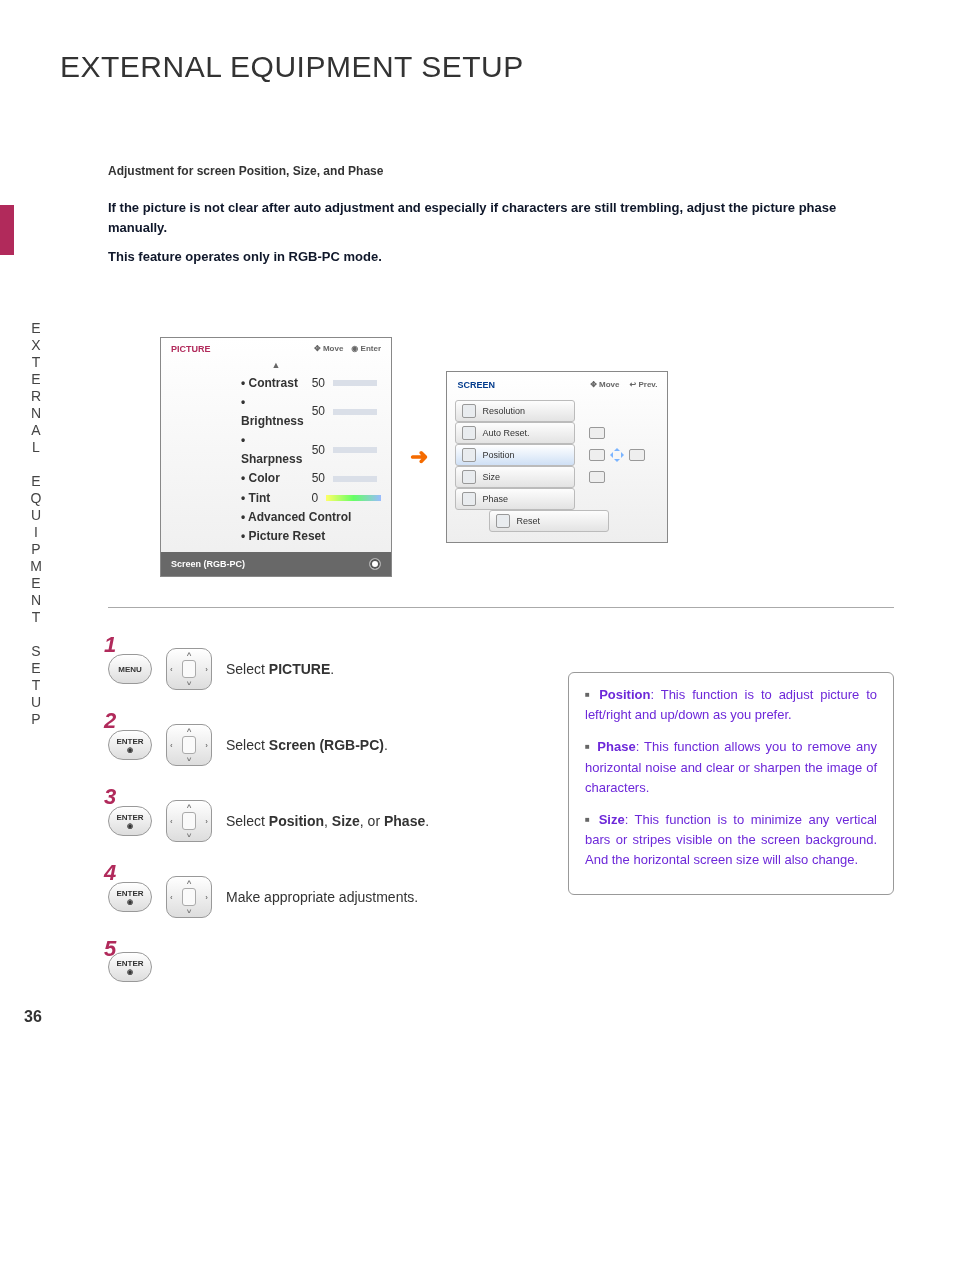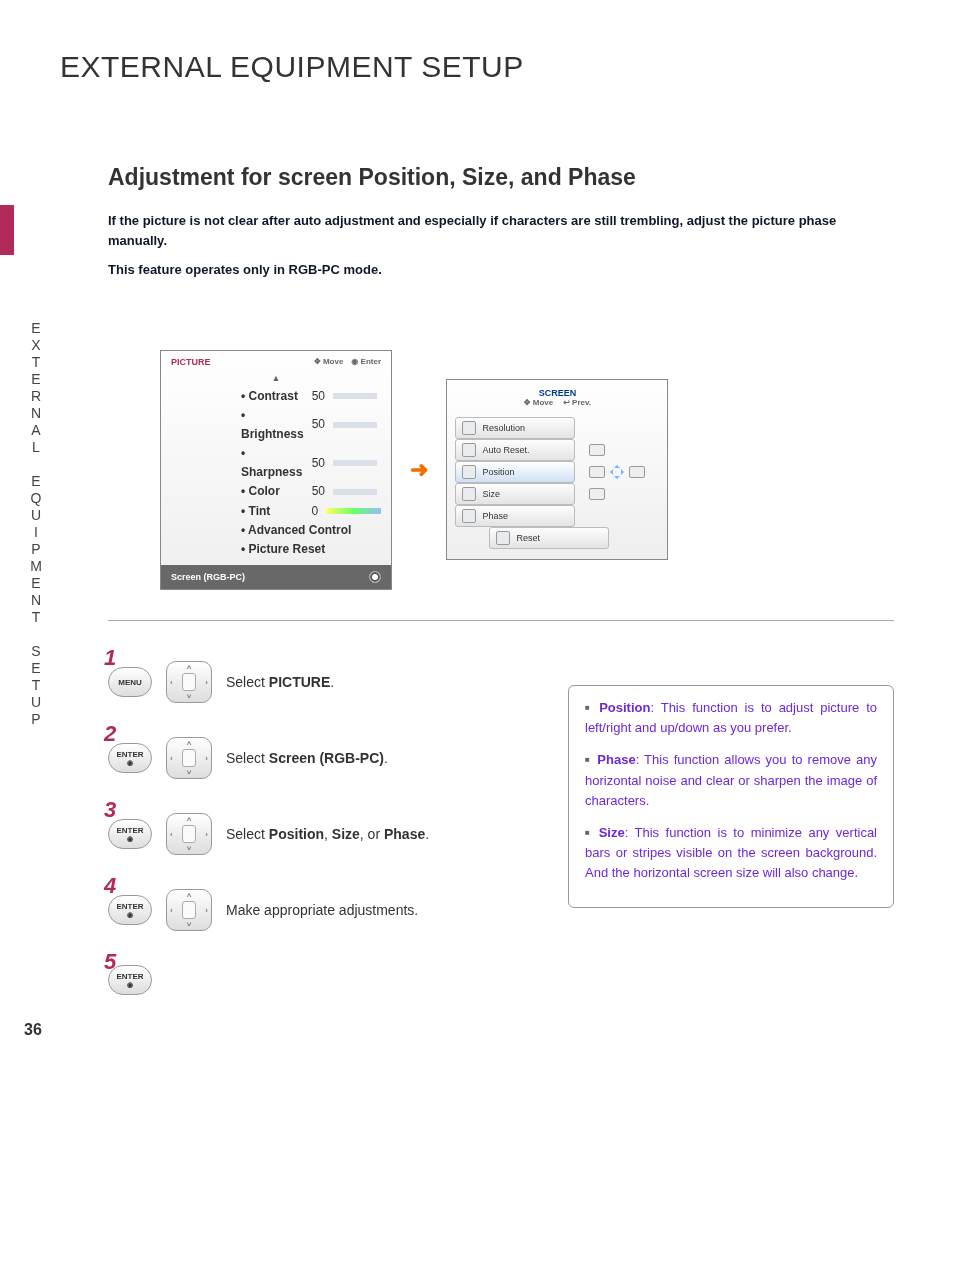--- a/index.html
+++ b/index.html
@@ -33,21 +33,21 @@
     text-orientation: upright;
   }
   h1.page-title {
     font-size: 30px;
     font-weight: 500;
     color: #333;
     margin: 0 0 80px 0;
     letter-spacing: 0.5px;
   }
   h2.subtitle {
-    font-size: 23px;
+    font-size: 12px;
     font-weight: bold;
     color: #333;
     margin: 0 0 20px 0;
     padding-left: 48px;
   }
   .intro {
     font-size: 13px;
     line-height: 1.5;
     color: #0f172a;
     margin: 0 0 10px 0;
@@ -93,21 +93,21 @@
     padding:6px 10px; display:flex; justify-content:space-between; align-items:center;
   }
   .dot-icon { width:10px; height:10px; border:1px solid #aaa; border-radius:50%; display:inline-block; background:#fff; box-shadow:inset 0 0 0 2px #555;}
   .up-caret { text-align:center; color:#666; font-size:9px; }
   .arrow-right {
     color:#f56b00; font-size:22px; font-weight:bold;
   }
   .screen-panel { width:220px; }
   .screen-header {
     display:flex; align-items:center; justify-content:space-between;
-    padding:8px 10px; font-weight:bold; color:#003a8c;flex-direction:column;
+    padding:8px 10px; font-weight:bold; color:#003a8c;
   }
   .screen-header .hints { font-size:8px; color:#666; display:flex; gap:10px; }
   .screen-list { padding: 2px 8px 10px 8px; }
   .screen-item {
     display:flex; align-items:center; gap:6px;
     background:linear-gradient(#fdfdfd,#e3e3e3);
     border:1px solid #bbb; border-radius:3px;
     padding:3px 6px; width:106px;
   }
   .screen-item.sel { background:linear-gradient(#fff,#cfe0f5); }

